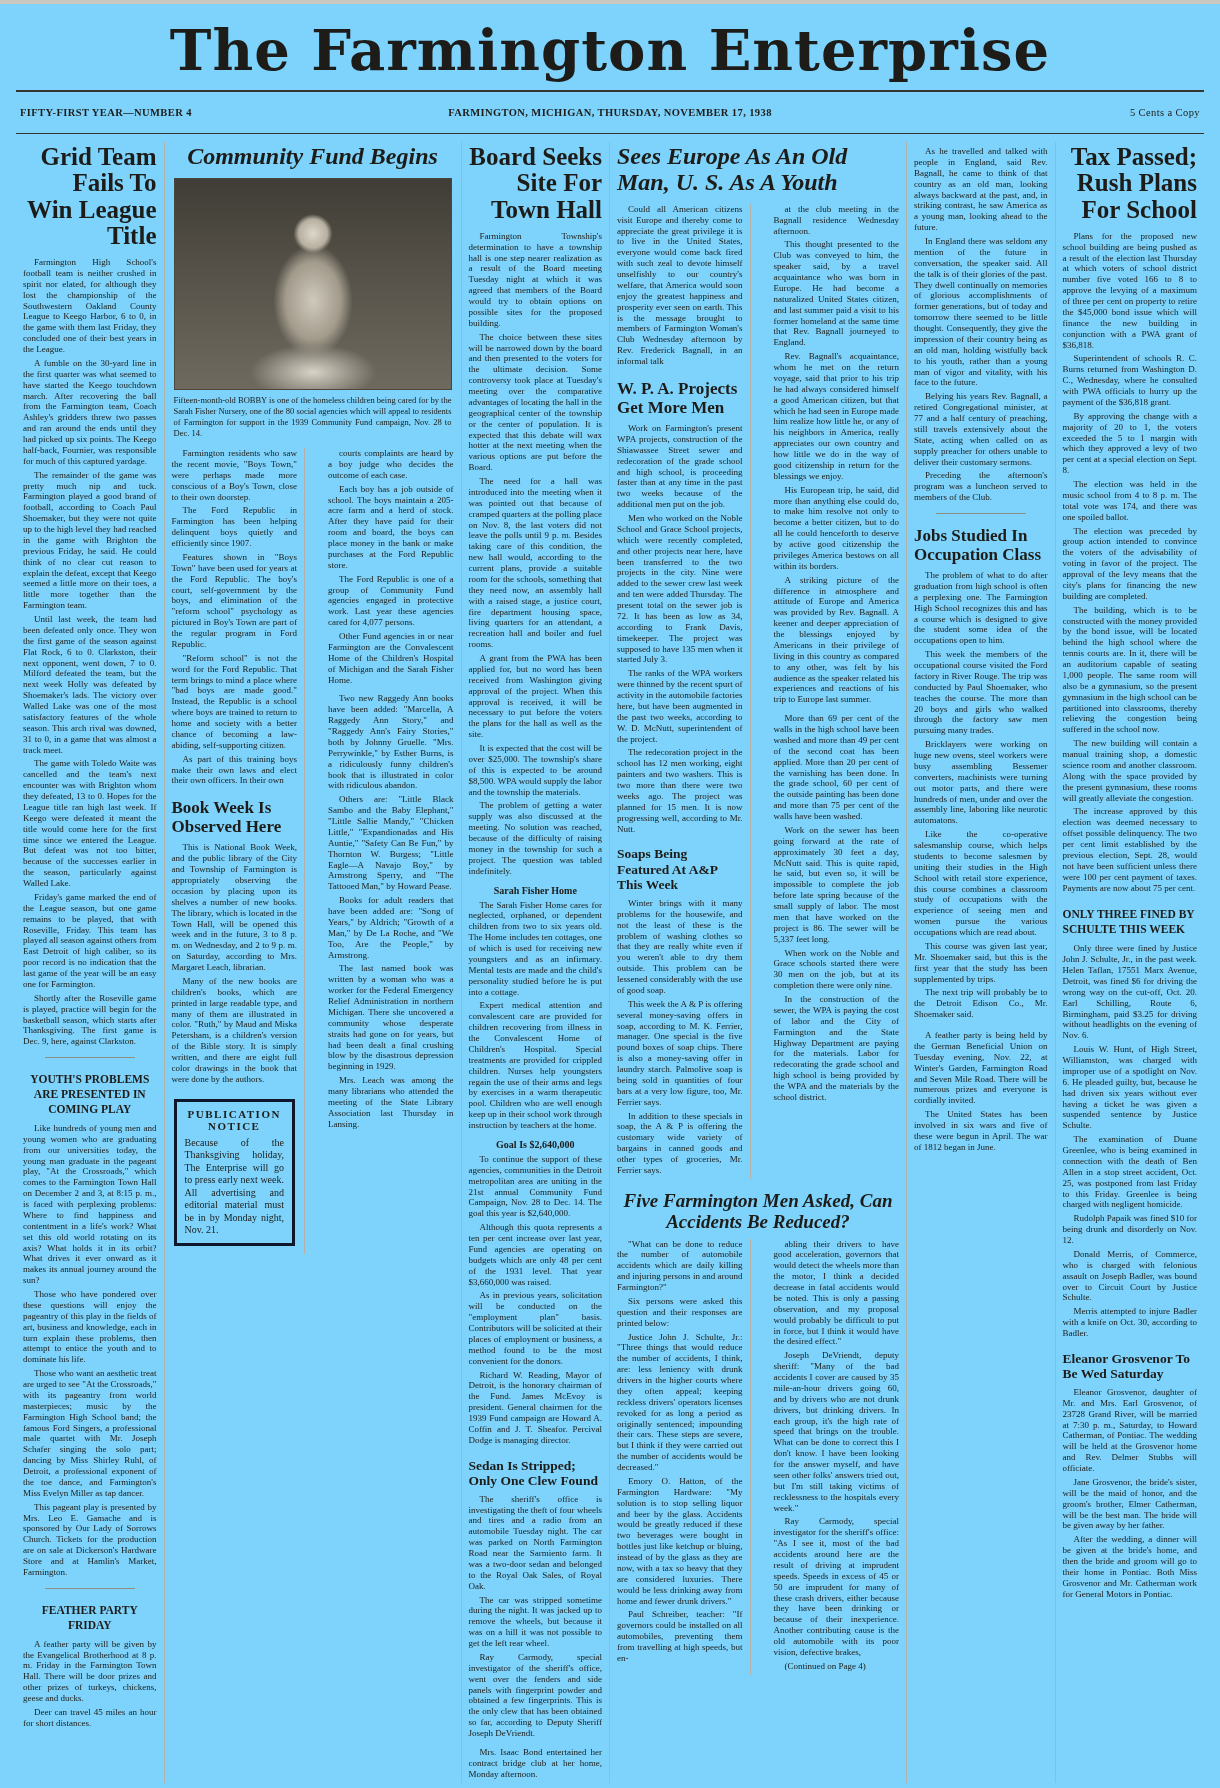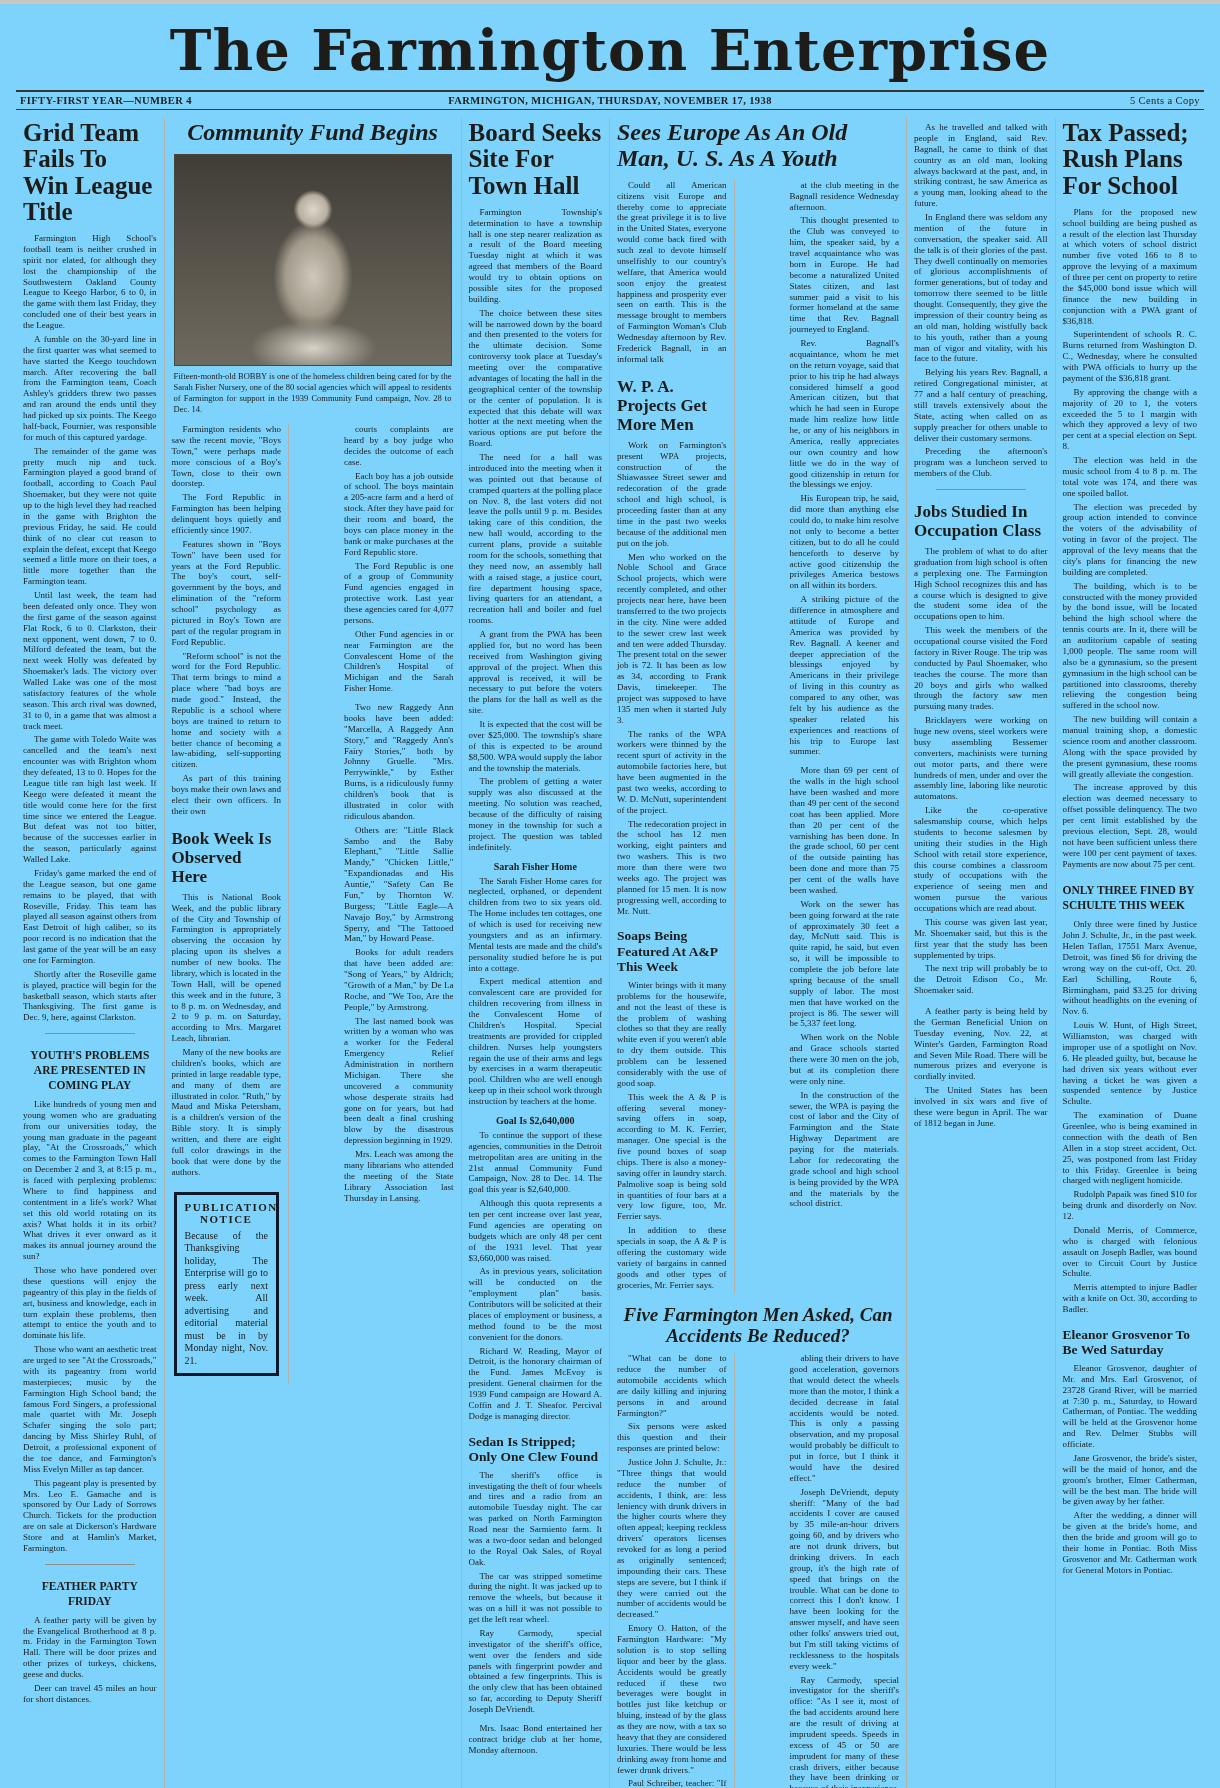--- a/index.html
+++ b/index.html
@@ -5,46 +5,46 @@
   html,body{margin:0;padding:0;background:#c9c7c0;}
   *{box-sizing:border-box;}
   .page{width:1220px;height:1788px;margin:4px auto;background:#7dd3fc;overflow:hidden;
         padding:10px 16px 0;color:#1d1c18;font-family:"Liberation Serif",serif;}
   .masthead{text-align:center;}
   .paper-title{font-family:"DejaVu Serif",serif;font-weight:bold;font-size:56px;
         margin:8px 0 12px;letter-spacing:1px;line-height:1;}
   .rule{border:none;border-top:2px solid #36342e;margin:0;}
   .rule.thin{border-top-width:1px;}
   .dateline{display:flex;align-items:flex-start;font-size:10.5px;font-weight:bold;
-        letter-spacing:.4px;padding:3px 4px;font-family:"Liberation Serif",serif;}
+        letter-spacing:.4px;padding:15px 4px;font-family:"Liberation Serif",serif;}
   .dateline .dl-left{flex:1.2;text-align:left;}
   .dateline .dl-center{flex:2;text-align:center;}
   .dateline .dl-right{flex:1.2;text-align:right;font-weight:normal;}
   .grid{display:grid;grid-template-columns:repeat(8,1fr);margin-top:8px;}
   .col{padding:0 7px;border-right:1px solid #b5b1a6;min-width:0;}
   .col.last{border-right:none;}
   .span2{grid-column:span 2;}
-  .hl-1{font-size:25px;font-weight:bold;line-height:1.05;margin:2px 0 8px;}
+  .hl-1{font-size:25px;font-weight:bold;line-height:1.05;margin:2px 0 8px;text-align:right;}
   .hl-italic{font-size:24px;font-weight:bold;font-style:italic;line-height:1.08;margin:2px 0 8px;text-align:center;}
   .hl-italic.left{text-align:left;}
   .hl-2{font-size:17px;font-weight:bold;line-height:1.12;margin:12px 0 6px;}
   .hl-3{font-size:13.5px;font-weight:bold;line-height:1.15;margin:12px 0 5px;}
   .hl-caps{font-size:11.5px;font-weight:bold;line-height:1.3;margin:14px 0 6px;text-align:center;}
   .hl-italic-md{font-size:19px;font-weight:bold;font-style:italic;line-height:1.1;margin:12px 0 6px;text-align:center;}
   .subhead{font-size:10px;font-weight:bold;text-align:center;margin:8px 0 4px;}
   .body p{margin:0 0 3px;text-indent:11px;text-align:justify;font-size:9px;line-height:1.21;}
   .note{margin:8px 0 3px;text-indent:11px;text-align:justify;font-size:9px;line-height:1.21;}
   .caption{font-size:8.5px;line-height:1.3;text-align:justify;margin:5px 2px 9px;}
   .photo{height:212px;border:1px solid #4c473e;margin:0 2px;
     background:
       radial-gradient(ellipse 26px 26px at 50% 26%, #ddd7ca 0%, #b7b0a1 55%, rgba(0,0,0,0) 75%),
       radial-gradient(ellipse 55px 78px at 50% 58%, #cfc9bc 0%, #a29b8c 50%, rgba(0,0,0,0) 72%),
       radial-gradient(ellipse 90px 40px at 50% 92%, #d8d3c7 0%, rgba(0,0,0,0) 70%),
       linear-gradient(180deg,#403d36 0%,#565249 45%,#6e6a5f 100%);}
-  .subcols{display:flex;gap:32px;}
+  .subcols{display:flex;}
   .subcol{flex:1;min-width:0;}
   .subcol.first{padding-right:7px;border-right:1px solid #b5b1a6;}
   .subcol.second{padding-left:23px;}
   .notice{border:3px solid #0f172a;padding:6px 8px;margin:14px 2px 8px;}
   .notice h4{font-size:11px;text-align:center;margin:0 0 5px;letter-spacing:1.5px;font-weight:bold;}
   .notice p{font-size:10px;text-align:justify;margin:0;line-height:1.25;}
   hr.sep{border:none;border-top:1px solid #918d82;margin:10px 22px 2px;}
 </style>
 </head>
 <body>

